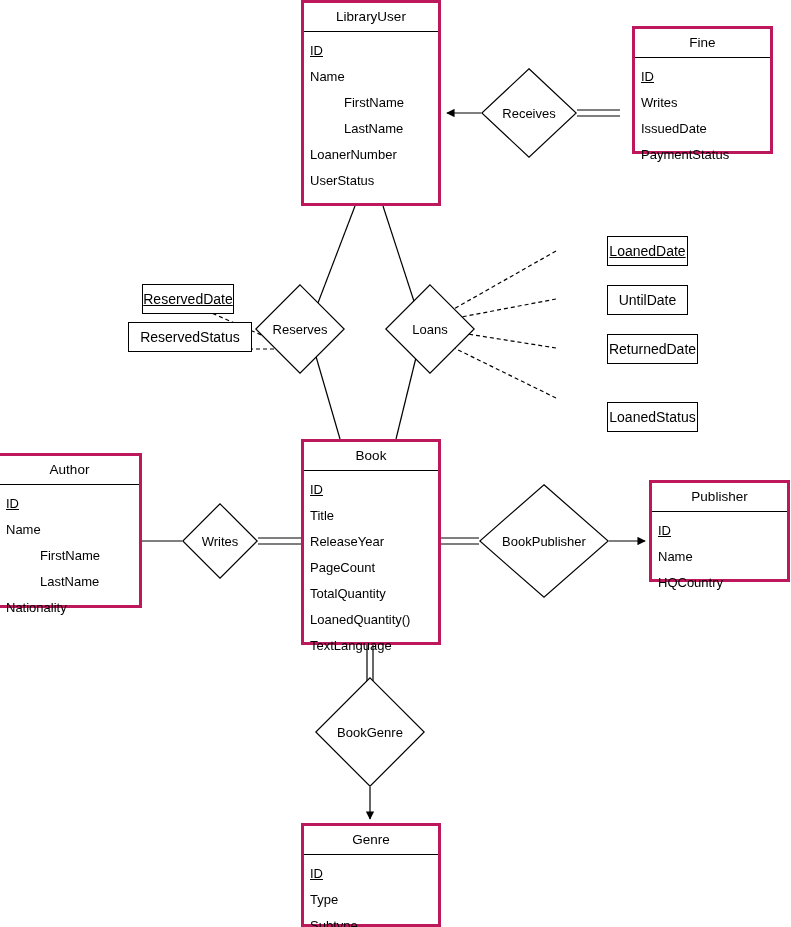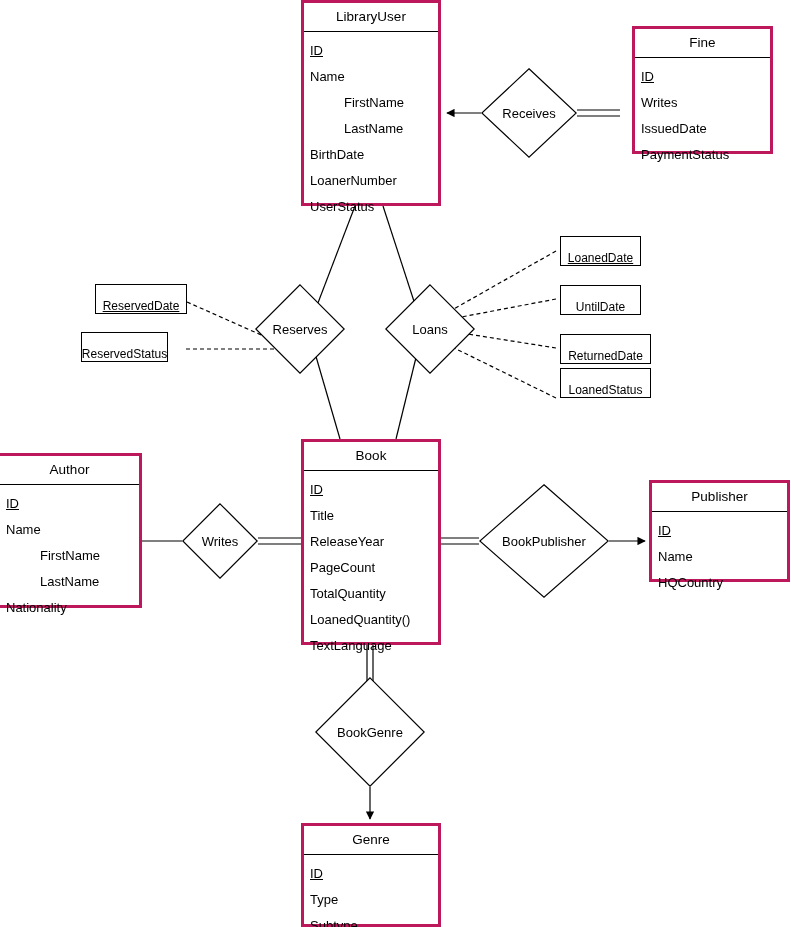--- a/index.html
+++ b/index.html
@@ -81,25 +81,26 @@
     font-size: 13px;
     white-space: nowrap;
   }
   
   .attrbox {
     position: absolute;
     border: 1px solid #000000;
     background: #ffffff;
     box-sizing: border-box;
     display: flex;
-    align-items: flex-end;
+    align-items: center;
     justify-content: center;
-    font-size: 12px;
+    font-size: 14px;
     white-space: nowrap;
     z-index: 6;
+    margin-left: 47px;
   }
   .attrbox.key > span {
     text-decoration: underline;
   }
 </style>
 </head>
 <body>
 
 <div id="canvas">
 
@@ -190,21 +191,20 @@
   </svg>
 
   <div id="entity-layer">
       <div class="entity" style="left: 301px; top: 0px; width: 140px; height: 206px;">
         <div class="entity-title">LibraryUser</div>
         <div class="entity-body">
           <div class="attr key"><span>ID</span></div>
           <div class="attr"><span>Name</span></div>
           <div class="attr composite"><span>FirstName</span></div>
           <div class="attr composite"><span>LastName</span></div>
-          <div class="attr"><span>BirthDate</span></div>
           <div class="attr"><span>LoanerNumber</span></div>
           <div class="attr"><span>UserStatus</span></div>
         </div>
       </div>
       <div class="entity" style="left: 620px; top: 26px; width: 141px; height: 128px; margin-left: 12px;">
         <div class="entity-title">Fine</div>
         <div class="entity-body">
           <div class="attr key"><span>ID</span></div>
           <div class="attr"><span>Writes</span></div>
           <div class="attr"><span>IssuedDate</span></div>
@@ -285,30 +285,30 @@
         <svg class="shape" viewBox="0 0 110 110" width="110" height="110">
           <polygon points="55,0.8 109.2,55 55,109.2 0.8,55" fill="#ffffff" stroke="#000000" stroke-width="1.2"></polygon>
         </svg>
         <div class="dlabel">BookGenre</div>
       </div>
     </div>
   <div id="attrbox-layer">
       <div class="attrbox key" style="left: 95px; top: 284px; width: 92px; height: 30px;">
         <span>ReservedDate</span>
       </div>
-      <div class="attrbox" style="left: 81px; top: 332px; width: 87px; height: 30px;">
+      <div class="attrbox" style="left: 81px; top: 322px; width: 124px; height: 30px;">
         <span>ReservedStatus</span>
       </div>
       <div class="attrbox key" style="left: 560px; top: 236px; width: 81px; height: 30px;">
         <span>LoanedDate</span>
       </div>
       <div class="attrbox" style="left: 560px; top: 285px; width: 81px; height: 30px;">
         <span>UntilDate</span>
       </div>
       <div class="attrbox" style="left: 560px; top: 334px; width: 91px; height: 30px;">
         <span>ReturnedDate</span>
       </div>
-      <div class="attrbox" style="left: 560px; top: 368px; width: 91px; height: 30px;">
+      <div class="attrbox" style="left: 560px; top: 402px; width: 91px; height: 30px;">
         <span>LoanedStatus</span>
       </div>
     </div>
 
 </div>
 
 </body></html>

